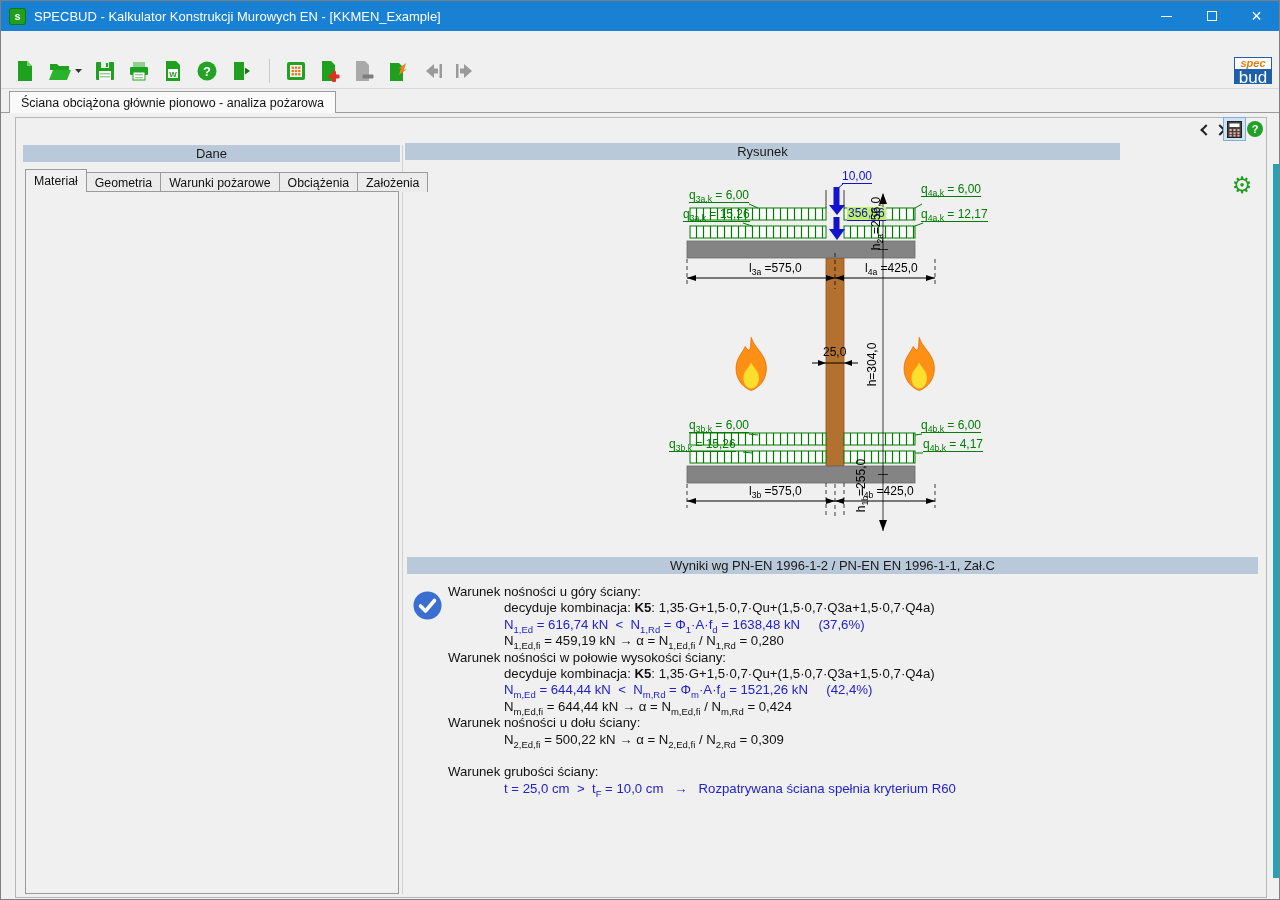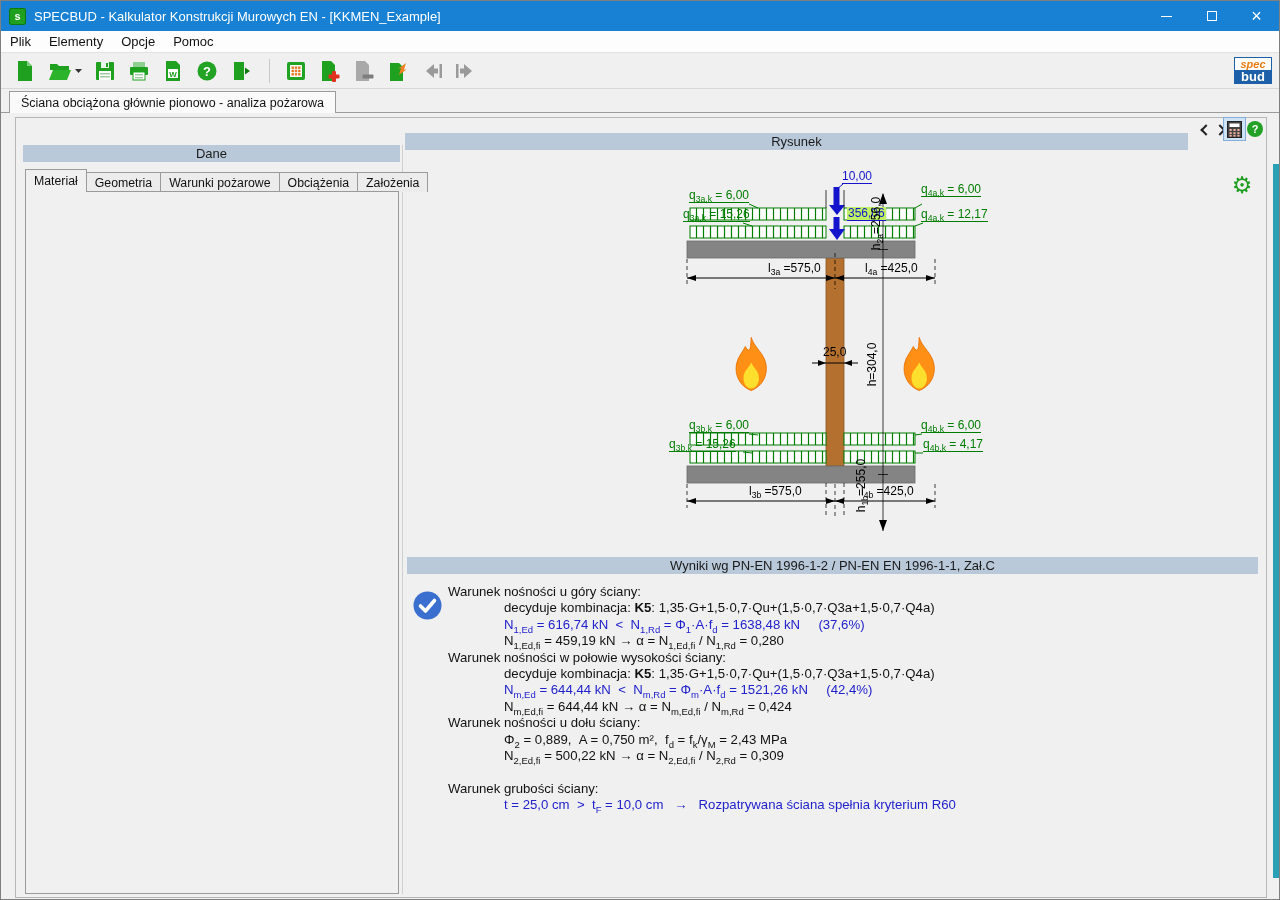--- a/index.html
+++ b/index.html
@@ -23,21 +23,21 @@
   
   .menubar{position:absolute;top:30px;left:0;width:100%;height:22px;background:#fdfdfd;border-bottom:1px solid #e2e2e2;display:flex;align-items:center;font-size:13px;color:#111}
   .menu-item{padding:0 9px;height:22px;display:flex;align-items:center}
   
   .toolbar{position:absolute;top:52px;left:0;width:100%;height:36px;background:#f0f0f0;border-bottom:1px solid #d8d8d8;display:flex;align-items:center;padding-left:8px}
   .tbtn{width:32px;height:28px;display:flex;align-items:center;justify-content:center;background:transparent;border:none;margin-right:2px}
   .tbtn.wide{width:44px}
   .tsep{width:1px;height:24px;background:#c8c8c8;margin:0 10px}
   .speclogo{position:absolute;right:7px;top:4px;width:38px;height:27px;border:1px solid #1d5fa8;display:flex;flex-direction:column;overflow:hidden;background:#fff}
   .speclogo .l1{flex:1;display:flex;align-items:center;justify-content:center;color:#e87a10;font-weight:bold;font-style:italic;font-size:11px;line-height:1}
-  .speclogo .l2{flex:1;display:flex;align-items:center;justify-content:center;background:#1d5fa8;color:#fff;font-weight:bold;font-size:13px;line-height:1}
+  .speclogo .l2{flex:1;display:flex;align-items:center;justify-content:center;background:#1d5fa8;color:#fff;font-weight:normal;font-size:17px;line-height:1}
   
   .tabstrip{position:absolute;top:88px;left:0;width:100%;height:24px;background:#f0f0f0;border-bottom:1px solid #9b9b9b}
   .doc-tab{position:absolute;left:8px;top:2px;height:22px;background:#fafafa;border:1px solid #9b9b9b;border-bottom:none;padding:0 11px;font-size:12.5px;display:flex;align-items:center;color:#111}
   
   .inner-frame{position:absolute;left:14px;top:116px;width:1252px;height:781px;border:1px solid #b6b6b6;background:#f0f0f0}
   
   .task-combo{position:absolute;left:22px;top:118px;width:1170px;height:22px;background:#fff;border:1px solid #93a5b5;display:flex;align-items:center;font-weight:bold;font-size:12.5px;color:#1a1a1a}
   .task-combo .txt{white-space:nowrap;overflow:hidden}
   .combo-chev{position:absolute;right:6px;top:7px}
   .chev{display:block;width:7px;height:7px;border-right:1.6px solid #555;border-bottom:1.6px solid #555;transform:rotate(45deg)}
@@ -118,26 +118,20 @@
         </button>
       <button class="win-btn">
           <span class="glyph-max"></span>
         </button>
       <button class="win-btn">
           <span>×</span>
         </button>
     </div>
   </div>
 
-  <div class="menubar">
-    <span class="menu-item">Plik</span>
-    <span class="menu-item">Elementy</span>
-    <span class="menu-item">Opcje</span>
-    <span class="menu-item">Pomoc</span>
-  </div>
 
   <div class="toolbar">
     <button class="tbtn">
       <svg width="22" height="22" viewBox="0 0 22 22">
           <path d="M4 1h9l5 5v15H4z" fill="#1fa11f"></path>
           <path d="M13 1l5 5h-5z" fill="#7ed07e"></path>
         </svg>
     </button>
     <button class="tbtn wide">
       <svg width="34" height="22" viewBox="0 0 34 22">
@@ -266,21 +260,21 @@
           <rect x="10.3" y="11.2" width="2.2" height="2"></rect>
           <rect x="2.5" y="14" width="2.2" height="1.6"></rect>
           <rect x="6.4" y="14" width="2.2" height="1.6"></rect>
           <rect x="10.3" y="14" width="2.2" height="1.6"></rect>
         </g>
       </svg>
   </button>
   <button class="help abs" style="left:1246px;top:120px">?</button>
 
   <div class="panel-header" style="left:22px;top:144px;width:377px">Dane</div>
-  <div class="panel-header" style="left:404px;top:132px;width:783px">Rysunek</div>
+  <div class="panel-header" style="left:404px;top:142px;width:715px">Rysunek</div>
   <div class="vdiv" style="left:401px;top:144px;width:1px;height:749px"></div>
 
   <div class="ltabs">
     <div class="ltab active">Materiał</div>
     <div class="ltab">Geometria</div>
     <div class="ltab">Warunki pożarowe</div>
     <div class="ltab">Obciążenia</div>
     <div class="ltab">Założenia</div>
   </div>
   <div class="tab-page"></div>
@@ -453,21 +447,21 @@
     <span class="dlabel blue" style="left:436px;top:7px">10,00</span>
     <span class="dlabel blue boxed" style="left:441px;top:44px">356,06</span>
     <span class="dlabel green" style="left:283px;top:26px">q<sub>3a,k</sub> = 6,00</span>
     <span class="dlabel green" style="left:277px;top:45px">q<sub>3a,k</sub> = 15,26</span>
     <span class="dlabel green" style="left:515px;top:20px">q<sub>4a,k</sub> = 6,00</span>
     <span class="dlabel green" style="left:515px;top:45px">q<sub>4a,k</sub> = 12,17</span>
     <span class="dlabel green" style="left:283px;top:256px">q<sub>3b,k</sub> = 6,00</span>
     <span class="dlabel green" style="left:263px;top:275px">q<sub>3b,k</sub> = 15,26</span>
     <span class="dlabel green" style="left:515px;top:256px">q<sub>4b,k</sub> = 6,00</span>
     <span class="dlabel green" style="left:517px;top:275px">q<sub>4b,k</sub> = 4,17</span>
-    <span class="dlabel dim" style="left:362px;top:99px">l<sub>3a</sub> =575,0</span>
+    <span class="dlabel dim" style="left:343px;top:99px">l<sub>3a</sub> =575,0</span>
     <span class="dlabel dim" style="left:459px;top:99px">l<sub>4a</sub> =425,0</span>
     <span class="dlabel dim" style="left:343px;top:322px">l<sub>3b</sub> =575,0</span>
     <span class="dlabel dim" style="left:455px;top:322px">l<sub>4b</sub> =425,0</span>
     <span class="dlabel dim" style="left:417px;top:183px">25,0</span>
     <span class="dlabel rot" style="left:435px;top:54px">h<sub>2a</sub>=256,0</span>
     <span class="dlabel rot" style="left:431px;top:195px">h=304,0</span>
     <span class="dlabel rot" style="left:420px;top:316px">h<sub>1b</sub>=255,0</span>
 
     <button class="gear">⚙</button>
   </div>
@@ -484,20 +478,19 @@
   <div class="results-text">
       <div class="rline">Warunek nośności u góry ściany:</div>
       <div class="rline ind">decyduje kombinacja: <b>K5</b>: 1,35·G+1,5·0,7·Qu+(1,5·0,7·Q3a+1,5·0,7·Q4a)</div>
       <div class="rline ind blue">N<sub>1,Ed</sub> = 616,74 kN  &lt;  N<sub>1,Rd</sub> = Φ<sub>1</sub>·A·f<sub>d</sub> = 1638,48 kN     (37,6%)</div>
       <div class="rline ind">N<sub>1,Ed,fi</sub> = 459,19 kN → α = N<sub>1,Ed,fi</sub> / N<sub>1,Rd</sub> = 0,280</div>
       <div class="rline">Warunek nośności w połowie wysokości ściany:</div>
       <div class="rline ind">decyduje kombinacja: <b>K5</b>: 1,35·G+1,5·0,7·Qu+(1,5·0,7·Q3a+1,5·0,7·Q4a)</div>
       <div class="rline ind blue">N<sub>m,Ed</sub> = 644,44 kN  &lt;  N<sub>m,Rd</sub> = Φ<sub>m</sub>·A·f<sub>d</sub> = 1521,26 kN     (42,4%)</div>
       <div class="rline ind">N<sub>m,Ed,fi</sub> = 644,44 kN → α = N<sub>m,Ed,fi</sub> / N<sub>m,Rd</sub> = 0,424</div>
       <div class="rline">Warunek nośności u dołu ściany:</div>
-      <div class="rline ind">Φ<sub>2</sub> = 0,889,  A = 0,750 m²,  f<sub>d</sub> = f<sub>k</sub>/γ<sub>M</sub> = 2,43 MPa</div>
       <div class="rline ind">N<sub>2,Ed,fi</sub> = 500,22 kN → α = N<sub>2,Ed,fi</sub> / N<sub>2,Rd</sub> = 0,309</div>
       <div class="rline"></div>
       <div class="rline">Warunek grubości ściany:</div>
       <div class="rline ind blue">t = 25,0 cm  &gt;  t<sub>F</sub> = 10,0 cm   →   Rozpatrywana ściana spełnia kryterium R60</div>
     </div>
 
 </div>
 
 </body></html>

